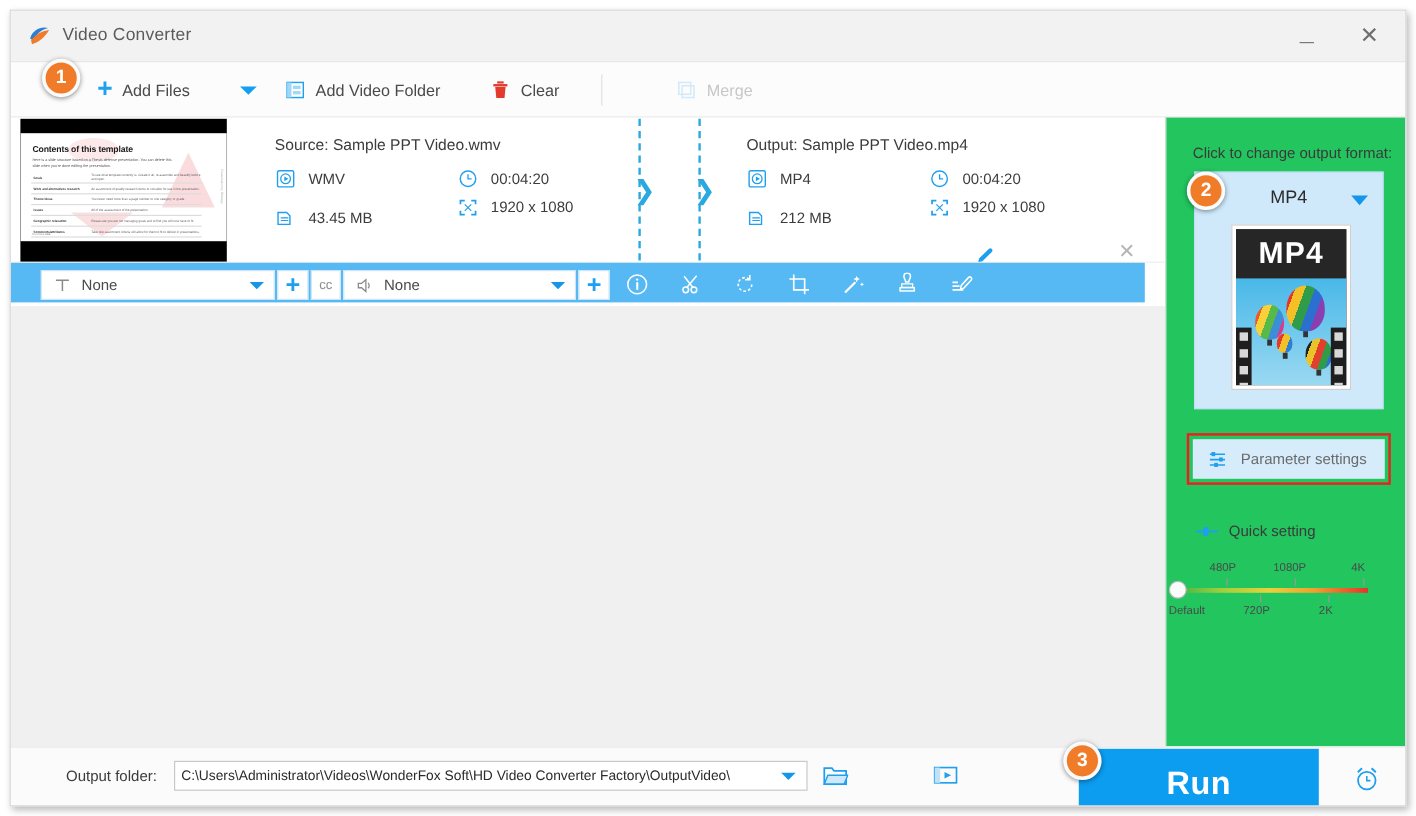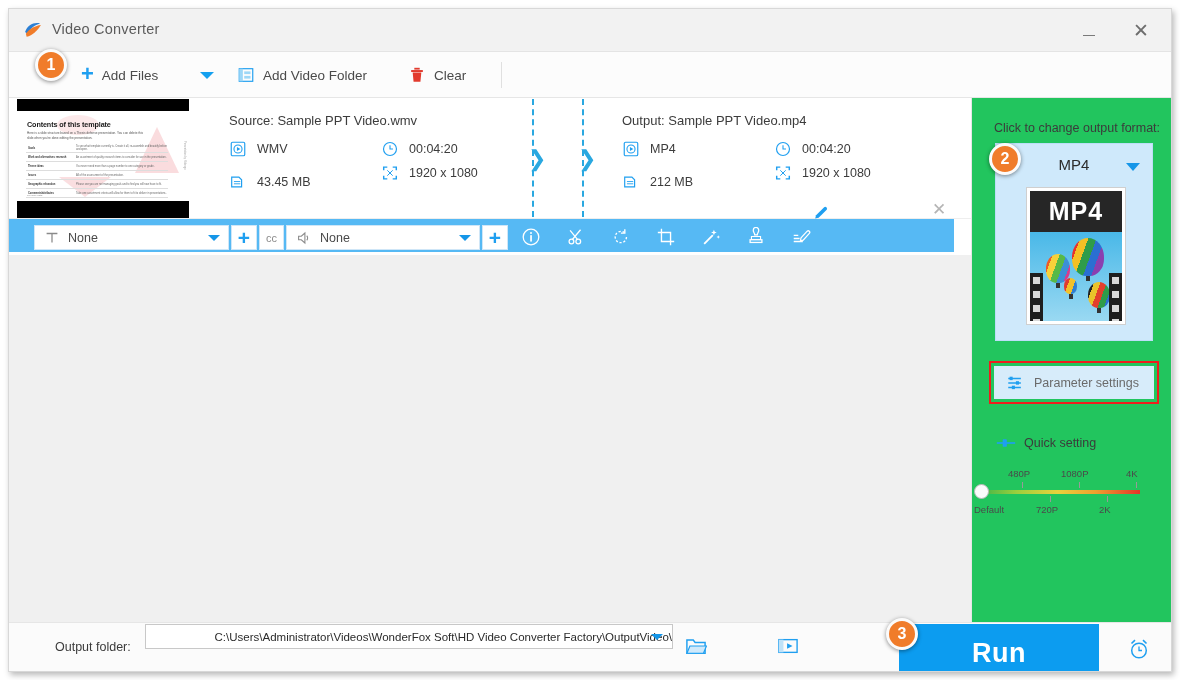--- a/index.html
+++ b/index.html
@@ -274,24 +274,24 @@
   .gpu-nv { color:#cdcdcd; }
   .gpu-in { color:#1a6fc4; }
 
   
   .bottombar {
     position:absolute; left:0; top:613px; width:1162px; height:49px;
     background:#fbfbfb; border-top:1px solid #e6e6e6;
   }
   .of-label { position:absolute; left:46px; top:17px; font-size:12.5px; color:#3b3b3b;}
   .of-input {
-    position:absolute; left:136px; top:1px; width:528px; height:25px;
+    position:absolute; left:136px; top:11px; width:528px; height:25px;
     background:#ffffff; border:1px solid #c8c8c8;
     font-size:11.5px; color:#2b2b2b;
-    display:flex; align-items:center; padding-left:5px;justify-content:flex-end;
+    display:flex; align-items:center; padding-left:5px;
   }
   .of-caret {
     position:absolute; right:9px; top:9px; width:0;height:0;
     border-left:6px solid transparent;border-right:6px solid transparent;
     border-top:6px solid #1596e8;
   }
   .folder-ico { position:absolute; left:676px; top:13px; width:22px; height:20px; }
   .preview-ico { position:absolute; left:768px; top:13px; width:22px; height:20px; }
   .run-btn {
     position:absolute; left:890px; top:1px; width:200px; height:58px;
@@ -337,20 +337,27 @@
     </div>
     <div class="tb-item tb-clear">
       <svg class="ico" viewBox="0 0 20 20">
         <rect x="7" y="2" width="6" height="2" fill="#e23b2e"></rect>
         <rect x="3.5" y="4.5" width="13" height="2.2" fill="#e23b2e"></rect>
         <path d="M5.2 7.2 h9.6 l-1 10.3 h-7.6 Z" fill="#e23b2e"></path>
       </svg>
       <span>Clear</span>
     </div>
     <div class="tb-sep"></div>
+    <div class="tb-item tb-merge">
+      <svg class="ico" viewBox="0 0 20 20">
+        <rect x="3" y="3" width="11" height="11" fill="none" stroke="#d3e9f8" stroke-width="1.4"></rect>
+        <rect x="6" y="6" width="11" height="11" fill="none" stroke="#d3e9f8" stroke-width="1.4"></rect>
+      </svg>
+      <span>Merge</span>
+    </div>
   </div>
 
   <div class="badge badge-1">1</div>
   <div class="badge badge-2">2</div>
   <div class="badge badge-3">3</div>
 
   <div class="file-row">
 
     <div class="thumb">
       <div class="slide">

